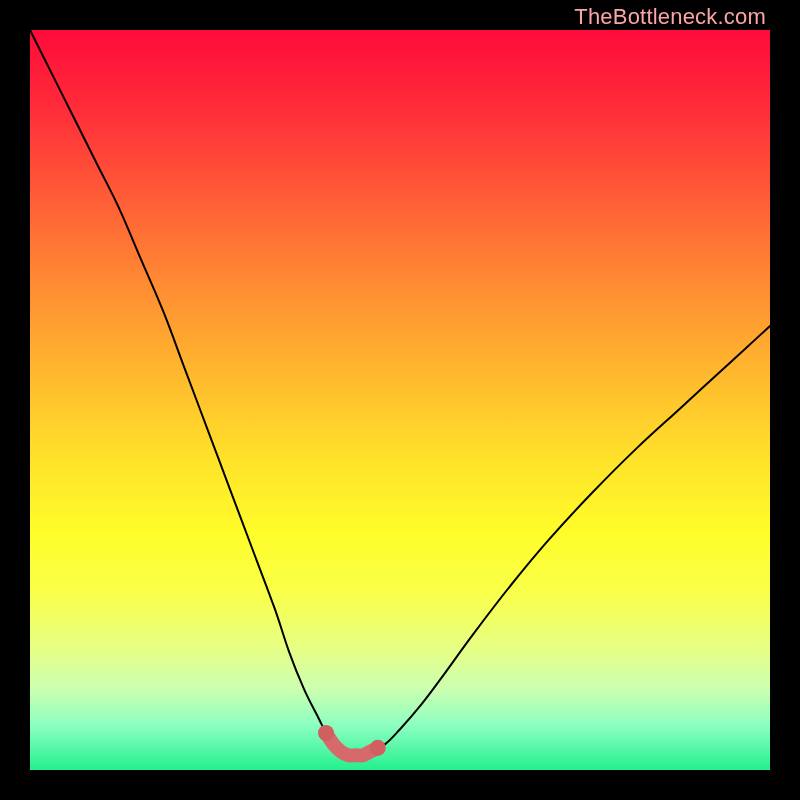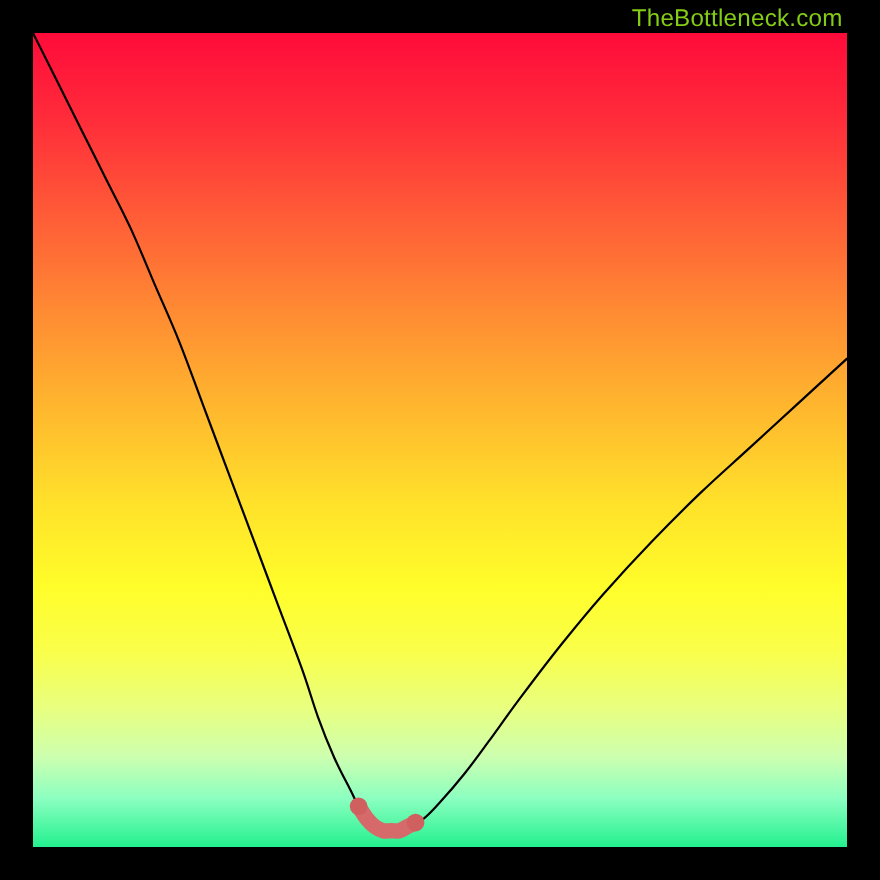--- a/index.html
+++ b/index.html
@@ -37,21 +37,21 @@
       #e8ff80 83%,
       #ccffb0 89%,
       #8cffc0 94%,
       #23f08f 100%
     );
   }
   .watermark {
     position: absolute;
     top: 4px;
     right: 34px;
-    color: #84cc16;
+    color: #fca5a5;
     font-size: 22px;
     letter-spacing: 0.2px;
     user-select: none;
   }
   svg.curve {
     position: absolute;
     left: 0;
     top: 0;
     width: 740px;
     height: 740px;

